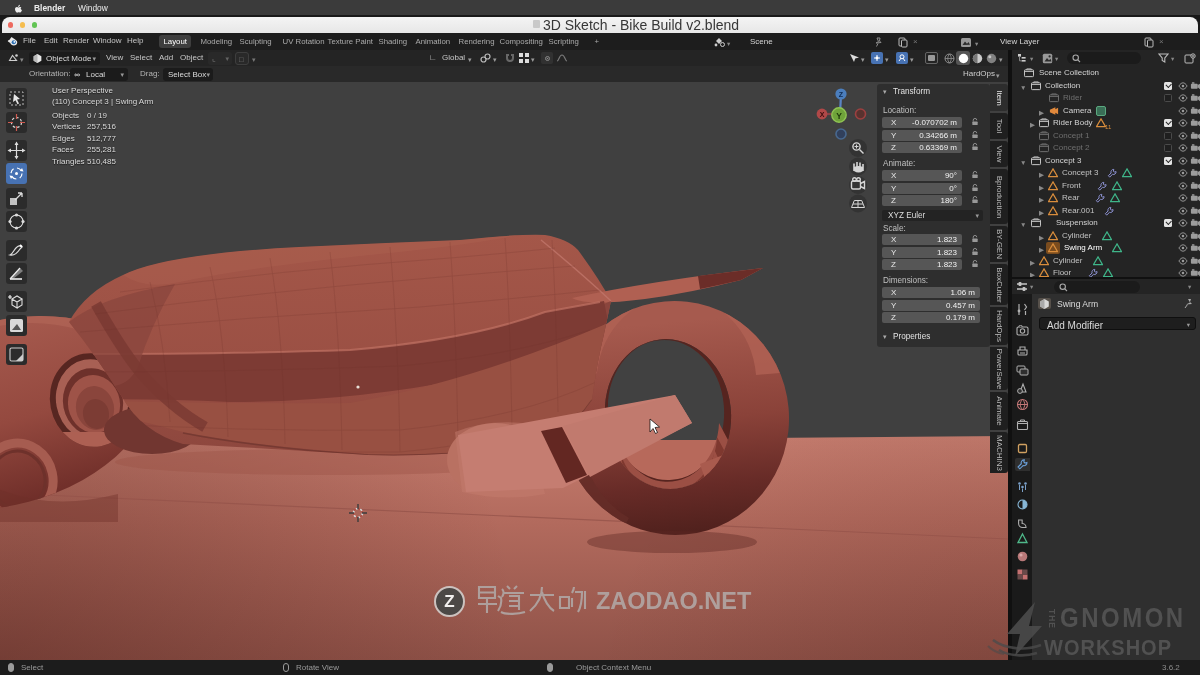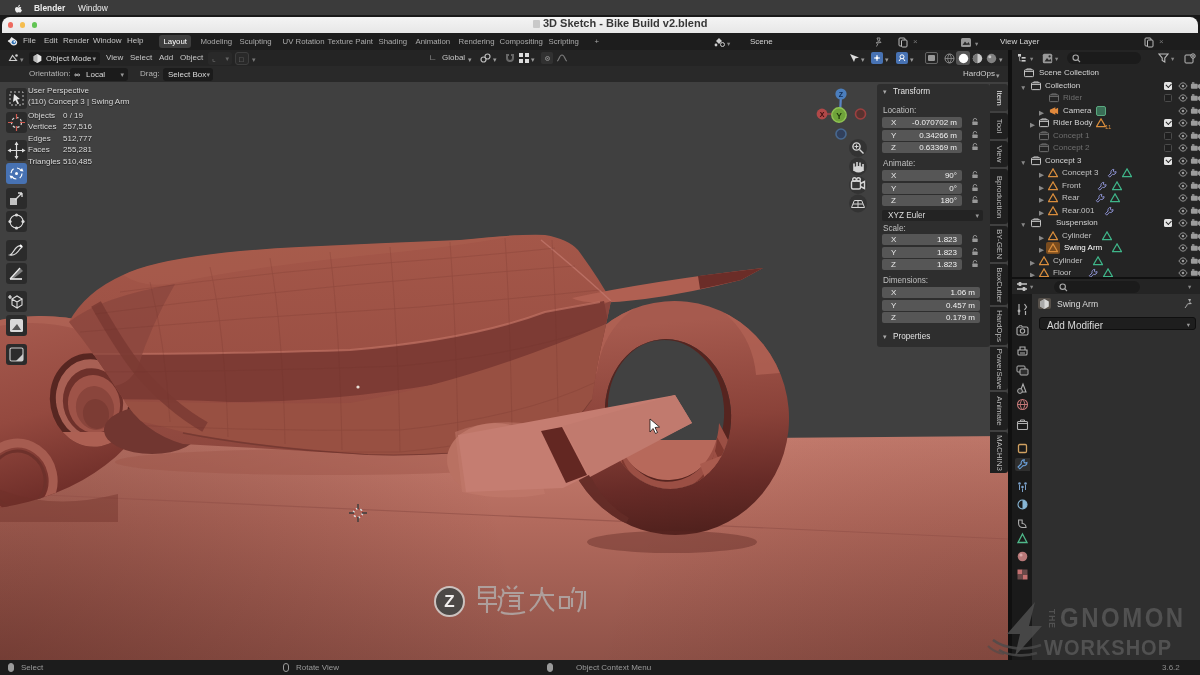--- a/index.html
+++ b/index.html
@@ -16,21 +16,21 @@
 
 #vphead{left:0;top:50px;width:1008px;height:16px;background:#242424;color:#c8c8c8;font-size:8px}
 #tools{left:0;top:66px;width:1008px;height:16px;background:#292929;color:#b5b5b5;font-size:8px}
 .pill{position:absolute;background:#1b1b1b;border-radius:3px;color:#dcdcdc;height:13px;line-height:13px;font-size:8px}
 
 #vp{left:0;top:82px;width:1008px;height:578px;background:#404040;overflow:hidden}
 
 .tbtn{position:absolute;left:6px;width:21px;height:21px;background:#2b2b2b;border-radius:3px}
 .tbtn.on{background:#4772b3}
 
-#ovl{left:28px;top:4px;color:#dadada;font-size:8px;text-shadow:0 1px 1px rgba(0,0,0,.6)}
+#ovl{left:52px;top:4px;color:#dadada;font-size:8px;text-shadow:0 1px 1px rgba(0,0,0,.6)}
 
 #status{left:0;top:660px;width:1200px;height:15px;background:#1c1c1c;color:#9a9a9a;font-size:8px}
 
 #rightcol{left:1012px;top:50px;width:188px;height:610px;background:#242424}
 #divider{left:1008px;top:50px;width:4px;height:610px;background:#101010}
 
 .orow{position:absolute;left:0;width:188px;height:12px;color:#c3c3c3;font-size:8px;line-height:12px}
 .orow .dim{color:#6f6f6f}
 
 #npanel{left:877px;top:2px;width:113px;height:263px;background:rgba(45,45,45,.97);border-radius:3px;color:#c9c9c9;font-size:8.2px}
@@ -50,21 +50,21 @@
   <span class="a tx" style="left:34px;top:3px;font-weight:bold">Blender</span>
   <span class="a tx" style="left:78px;top:3px">Window</span>
 </div>
 
 <div class="a" id="titlebar">
   <div class="a" id="titlewin"></div>
   <div class="a" style="left:7.5px;top:7px;width:5.5px;height:5.5px;border-radius:50%;background:#ed6a5f"></div>
   <div class="a" style="left:19.5px;top:7px;width:5.5px;height:5.5px;border-radius:50%;background:#f5bd4f"></div>
   <div class="a" style="left:31.5px;top:7px;width:5.5px;height:5.5px;border-radius:50%;background:#62c454"></div>
   <div class="a" style="left:533px;top:5px;width:7px;height:8px;background:#c9c9c9;border-radius:1px"></div>
-  <div class="a tx" style="left:543px;top:2px;font-size:11px;font-weight:bold;color:#373737">3D Sketch - Bike Build v2.blend</div>
+  <div class="a tx" style="left:543px;top:2px;font-size:14px;font-weight:normal;color:#373737">3D Sketch - Bike Build v2.blend</div>
 </div>
 
 <div class="a" id="topbar">
   <svg class="a" style="left:7px;top:3px" width="12" height="10" viewBox="0 0 24 20">
       <path fill="#fff" d="M9 2l8 5.5c2.5 1.8 3.5 3.6 3.5 5.3 0 3.3-3 6.2-7 6.2-3.4 0-6.3-2-7-4.8L2 10.8c-.6-.5-.6-1.2.1-1.6L5 7.4 9 2z" opacity=".9"></path>
       <circle cx="13.5" cy="12.5" r="4.2" fill="#2a6fb4"></circle>
       <circle cx="14.6" cy="11.6" r="1.7" fill="#fff"></circle>
     </svg>
   <span class="menu tx" style="left:23px">File</span>
   <span class="menu tx" style="left:44px">Edit</span>
@@ -629,20 +629,21 @@
 
 <div class="a" style="left:434px;top:504px;width:31px;height:31px;border-radius:50%;background:#4c4846;border:2px solid #ccc2bf">
   <span style="position:absolute;left:50%;top:50%;transform:translate(-50%,-52%);font-weight:bold;font-size:17px;color:#f2efee">Z</span>
 </div>
 <svg class="a" style="left:474px;top:502px" width="114" height="32" viewBox="0 0 114 32" stroke="#ae9f9c" stroke-width="2.1" fill="none">
   <path d="M5 3h16v11H5zM5 8.5h16M4 20h19M13 14v15"></path>
   <path d="M33 2l3 3M43 2l-3 3M30 9h20M35 12h10v14M35 17h10M35 22h10M28 5c2 2 2 5 0 8M24 12l3 2c1 5-1 10-3 13M27 28c5 3 18 2 24 0"></path>
   <path d="M56 11h24M68 3c0 9-5 18-12 24M68 8c2 8 7 16 12 19"></path>
   <path d="M86 13h9v11h-9zM86 24h9M98 9c1-2 2-4 2-6M101 8h7c0 9-1 15-4 20M98 14v9M111 7v18"></path>
 </svg>
+<div class="a tx" style="left:596px;top:506px;font-size:23.5px;font-weight:bold;color:#af9f9c;letter-spacing:0px">ZAODAO.NET</div>
 </div>
 <div class="a" id="divider"></div>
 
 <div class="a" id="rightcol">
 <style>
 .oic{position:absolute;width:10px;height:10px}
 .orow .nm{position:absolute;top:0}
 .rchk{position:absolute;left:152px;top:2px;width:8px;height:8px;background:#e4e4e4;border-radius:1.5px}
 .rchk:after{content:"";position:absolute;left:1.5px;top:1px;width:4px;height:2.5px;border-left:1.5px solid #222;border-bottom:1.5px solid #222;transform:rotate(-45deg)}
 .rchk.off{background:#1f1f1f;border:1px solid #4a4a4a}

